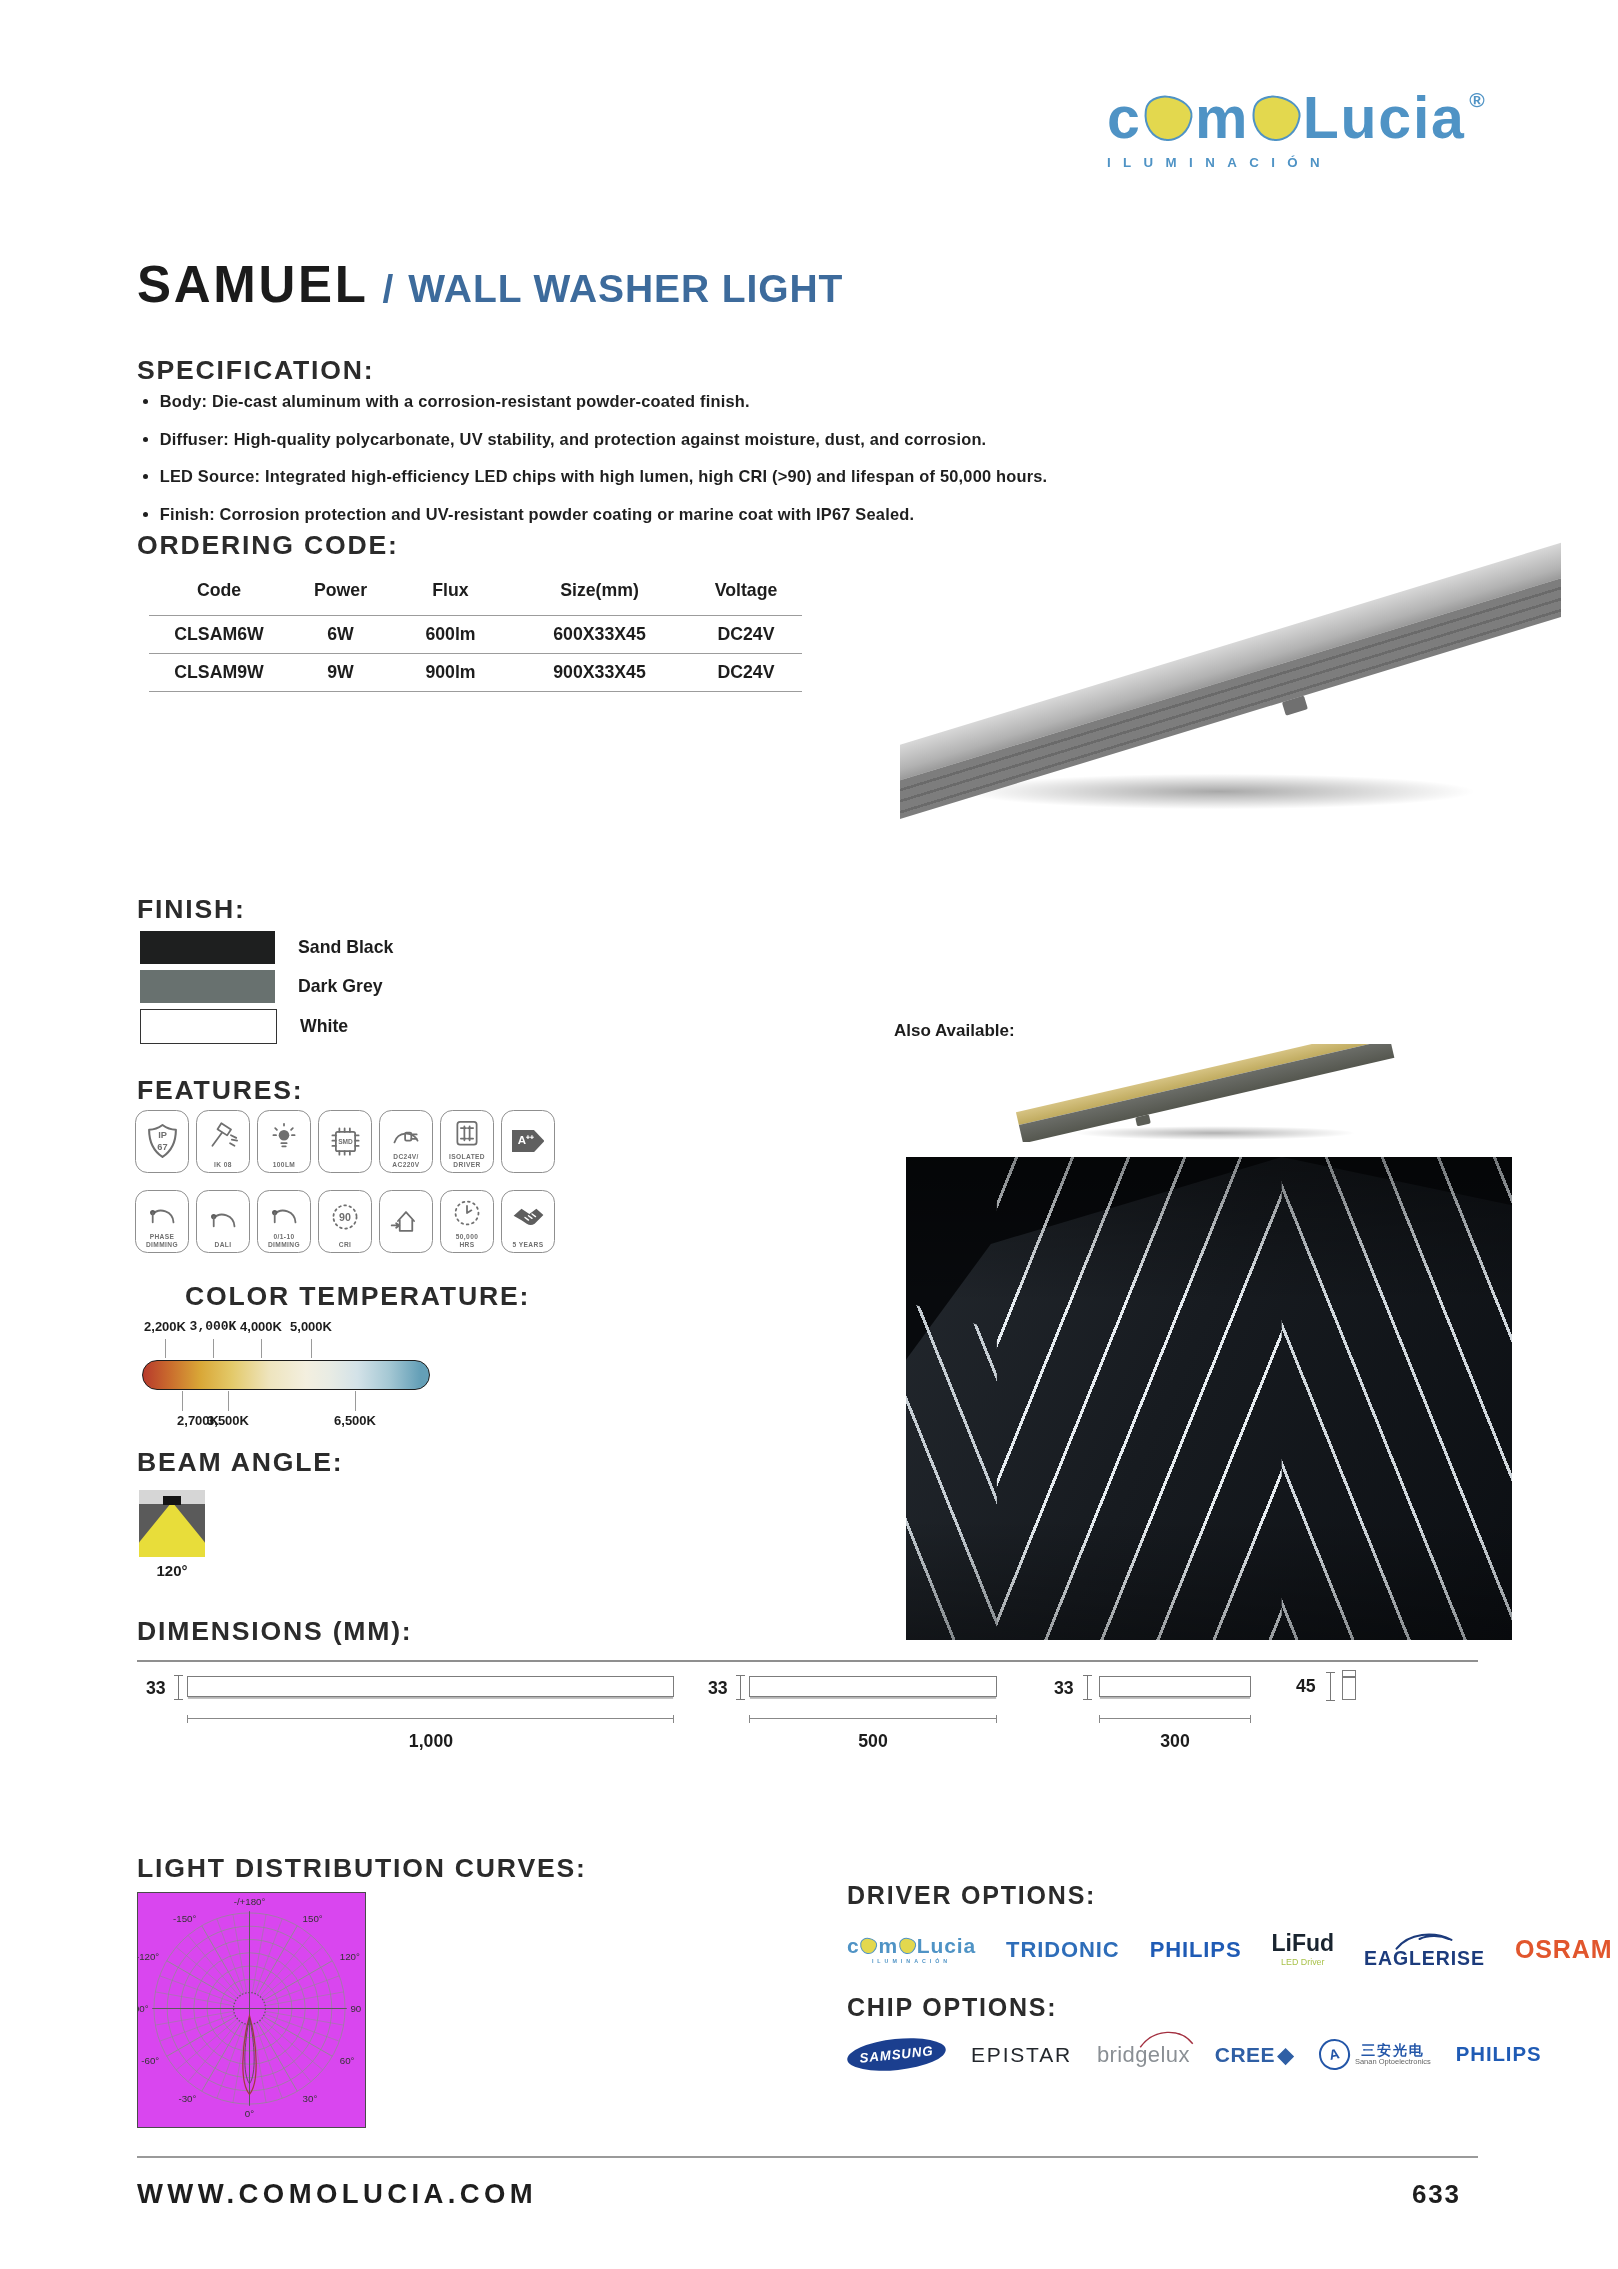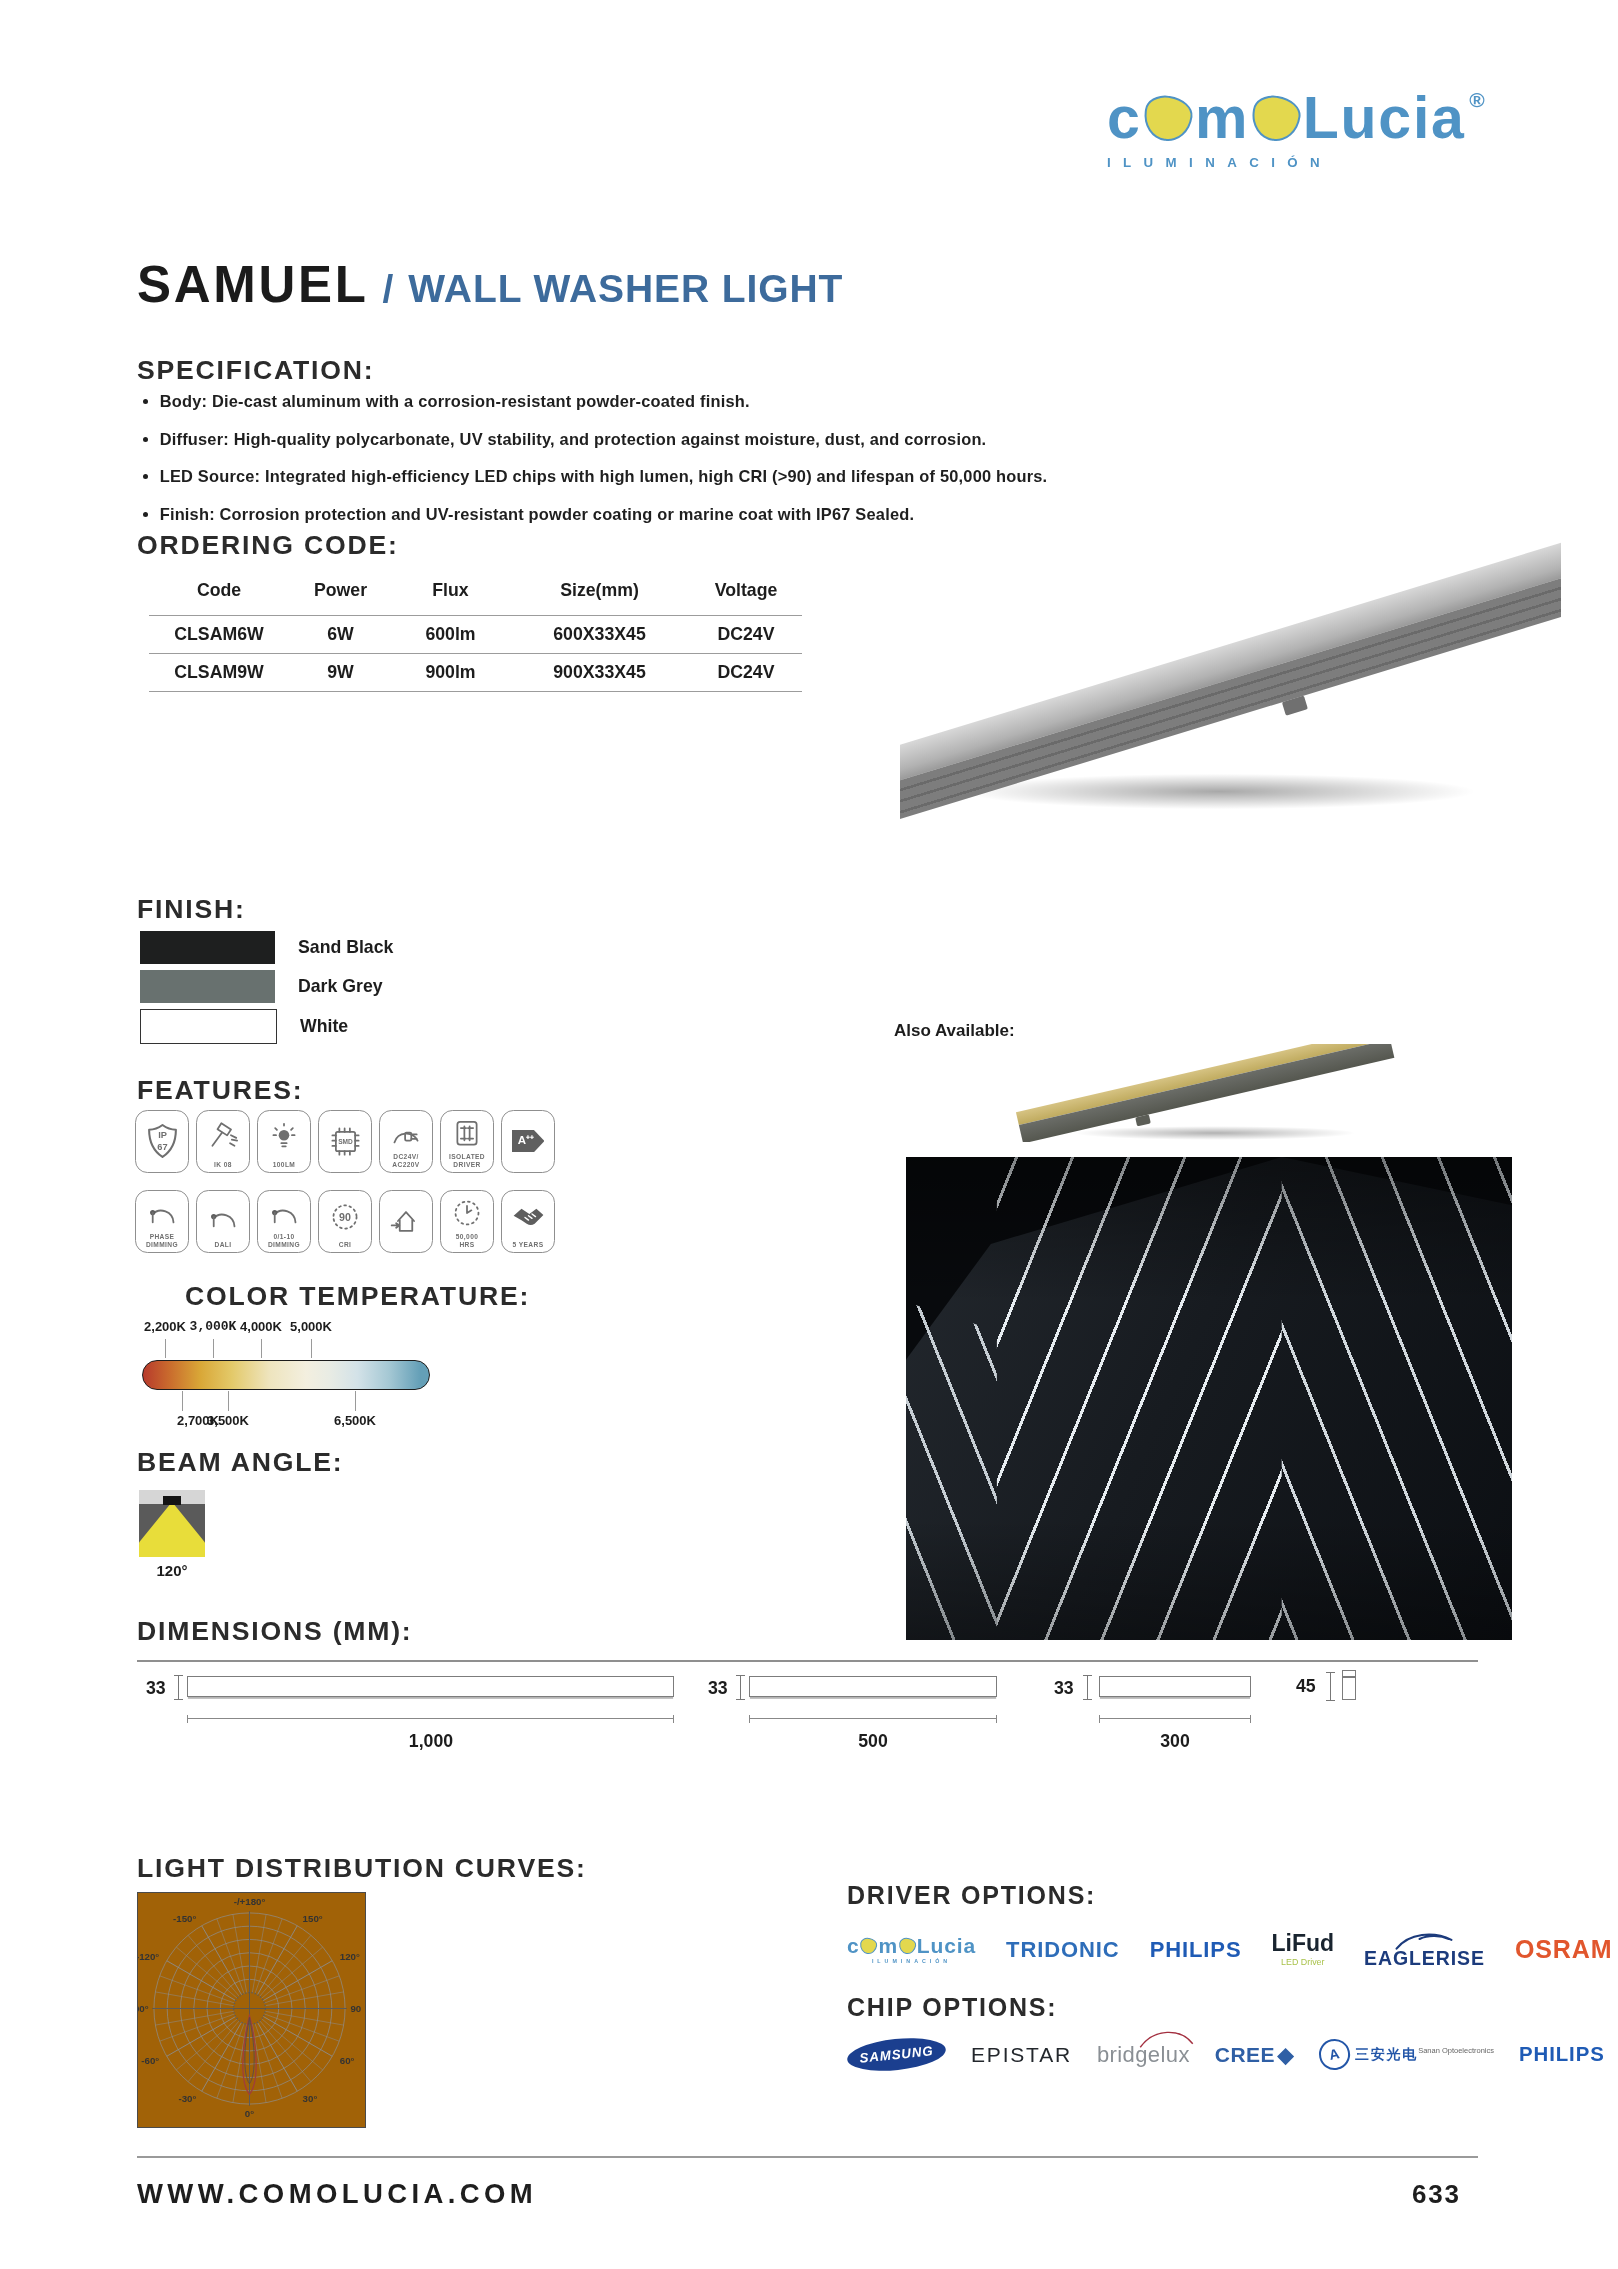--- a/index.html
+++ b/index.html
@@ -94,21 +94,21 @@
   .dim-h{position:absolute;top:1678px;font-size:17.7px;font-weight:bold;color:#1c1c1c;}
   .vtick{position:absolute;top:1675px;width:8.9px;height:23px;border-top:1.3px solid #777;border-bottom:1.3px solid #777;background:linear-gradient(90deg,transparent 3.5px,#777 3.5px,#777 4.9px,transparent 4.9px);}
   .dim-line{position:absolute;top:1718px;height:1.3px;background:#888;}
   .dim-line:before,.dim-line:after{content:"";position:absolute;top:-3.5px;width:1.3px;height:8.9px;background:#888;}
   .dim-line:before{left:0}.dim-line:after{right:0}
   .dim-w{position:absolute;top:1731px;font-size:17.7px;font-weight:bold;color:#1c1c1c;transform:translateX(-50%);}
   .dim-prof{position:absolute;left:1342px;top:1670px;width:14px;height:30px;border:1.8px solid #7c7c7c;box-sizing:border-box;}
   .dim-prof i{display:block;margin-top:5.3px;height:1.3px;background:#7c7c7c;}
 
   
-  .ldc-box{position:absolute;left:137px;top:1892px;width:227px;height:234px;border:1.3px solid #4a4a4a;background:#a16207;font-weight:bold;}
+  .ldc-box{position:absolute;left:137px;top:1892px;width:227px;height:234px;border:1.3px solid #4a4a4a;background:#d946ef;}
 
   
   .logo-row{position:absolute;display:flex;align-items:center;}
   .mini-logo{display:flex;flex-direction:column;align-items:center;line-height:1;}
   .mini-word{display:flex;align-items:center;font-size:21px;font-weight:bold;color:#4f93c5;letter-spacing:0.9px;}
   .mini-blob{display:inline-block;width:15px;height:14px;background:#e3d84e;border:1.3px solid #4f93c5;border-radius:46% 54% 50% 50%/38% 40% 62% 60%;margin:0 0.9px;transform:rotate(8deg);}
   .mini-tag{font-size:5.3px;letter-spacing:4px;color:#4f93c5;font-weight:bold;margin-top:2.7px;}
   .lg-tridonic{font-size:22px;font-weight:bold;color:#2e6db9;letter-spacing:0.9px;}
   .lg-philips{font-size:22px;font-weight:bold;color:#1f5bb5;letter-spacing:0.9px;}
   .lg-lifud{display:flex;flex-direction:column;align-items:center;line-height:1;}
@@ -118,21 +118,21 @@
   .lg-eagle svg{display:block;margin-bottom:-1.8px;}
   .lg-eagle b{font-size:19.5px;color:#1c3b7c;letter-spacing:0.9px;font-weight:bold;}
   .lg-osram{font-size:25px;font-weight:bold;color:#e1562d;letter-spacing:0.9px;}
   .lg-samsung{background:#1b3f8f;color:#fff;font-style:italic;font-weight:bold;font-size:13.3px;letter-spacing:0.9px;padding:8px 12.4px;border-radius:50%;transform:rotate(-6deg);}
   .lg-epistar{font-size:21px;color:#23272c;letter-spacing:1.8px;}
   .lg-bridgelux{position:relative;font-size:22px;color:#8a8f94;letter-spacing:0.4px;}
   .lg-bridgelux svg{position:absolute;right:-5.3px;top:-14px;}
   .lg-cree{font-size:21px;font-weight:bold;color:#2f5fa5;letter-spacing:0.4px;display:flex;align-items:center;gap:2.7px;}
   .lg-sanan{display:flex;align-items:center;gap:5.3px;}
   .sanan-mark{width:26.6px;height:26.6px;border:2.7px solid #2356a8;border-radius:50%;display:flex;align-items:center;justify-content:center;color:#2356a8;font-weight:bold;font-size:14px;transform:rotate(-12deg);}
-  .sanan-txt{display:flex;flex-direction:row;line-height:1.1;}
+  .sanan-txt{display:flex;flex-direction:column;line-height:1.1;text-align:center;}
   .sanan-cn{font-size:14px;color:#2356a8;font-weight:bold;letter-spacing:1.8px;}
   .sanan-en{font-size:7.5px;color:#666;}
 
   
   .footer-rule{position:absolute;left:137px;top:2156px;width:1341px;height:1.8px;background:#9a9a9a;}
   .website{position:absolute;left:137px;top:2178px;font-size:27.5px;font-weight:bold;letter-spacing:4.4px;color:#1e1e1e;}
   .pageno{position:absolute;left:1412px;top:2179px;font-size:26px;font-weight:bold;letter-spacing:1.8px;color:#1e1e1e;}
 </style>
 </head>
 <body>

